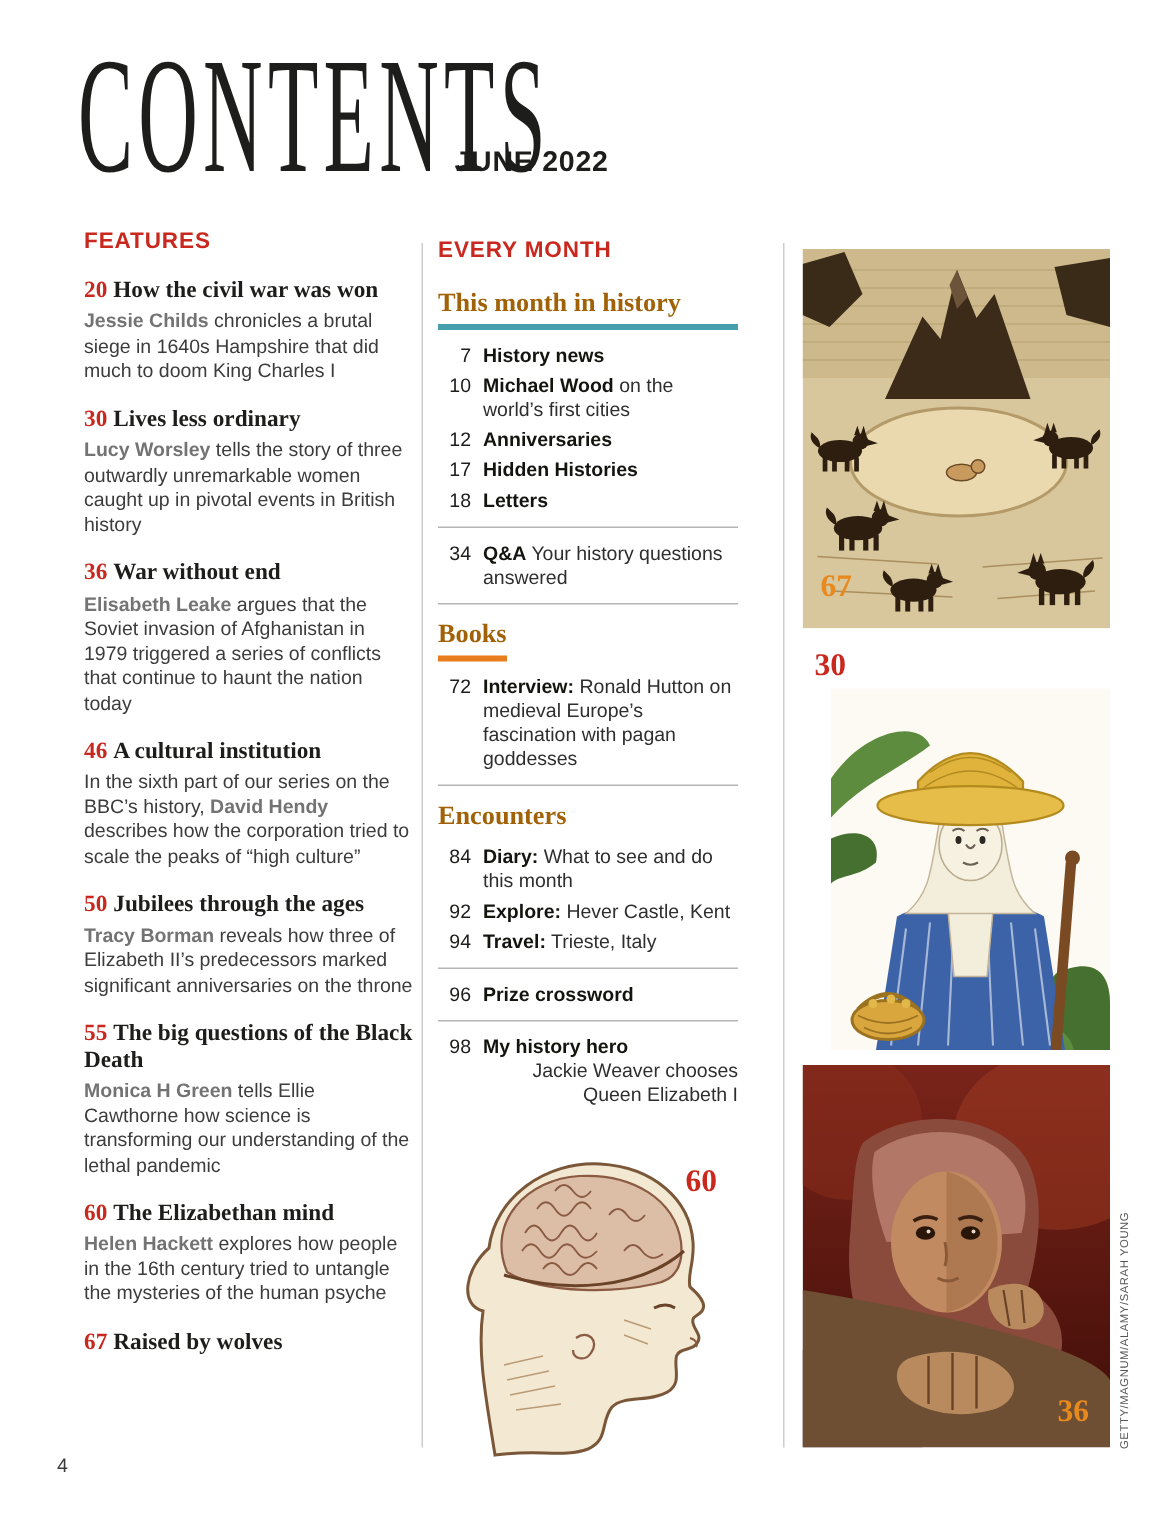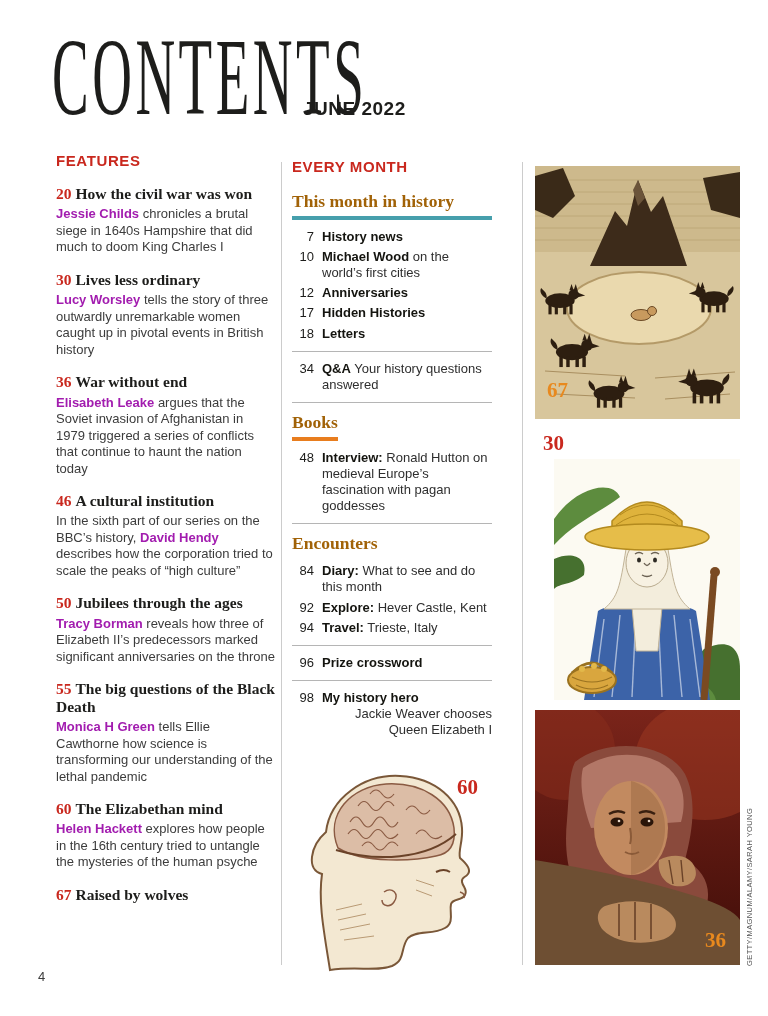--- a/index.html
+++ b/index.html
@@ -28,21 +28,21 @@
   
   .colhead{font-size:15px;font-weight:700;letter-spacing:.6px;color:var(--accent-red);margin-bottom:16px;}
 
   
   #features{position:absolute;left:56px;top:152px;width:219px;}
   .feat{margin-bottom:15px;}
   .ftitle{font-family:Liberation Serif, serif;font-size:15.5px;font-weight:700;
           color:#1d1d1b;line-height:1.12;margin-bottom:4px;}
   .fnum{color:var(--accent-red);margin-right:4px;}
   .fdesc{font-size:13px;line-height:1.27;color:#3c3c3c;}
-  .fdesc b{color:#a21caf;}
+  .fdesc b{color:#737373;}
 
   
   #everymonth{position:absolute;left:292px;top:158px;width:200px;}
   .subhead{font-family:"Liberation Serif",serif;font-size:17.5px;font-weight:700;color:#a16207;margin-top:2px;}
   .bar{height:4px;margin:4px 0 9px 0;}
   .bar-teal{background:var(--teal);width:100%;}
   .bar-orange{background:var(--books-orange);width:46px;}
   .enc-head{margin-bottom:9px;}
   .row{display:flex;align-items:flex-start;margin-bottom:4px;font-size:13px;line-height:1.24;}
   .rnum{width:22px;flex:0 0 22px;text-align:right;padding-right:0;color:#1d1d1b;}
@@ -160,21 +160,21 @@
       <span class="rnum">34</span>
       <span class="rtext"><span></span><b>Q&amp;A</b><span> Your history questions answered</span></span>
     </div>
 
     <div class="div"></div>
 
     <h3 class="subhead">Books</h3>
     <div class="bar bar-orange"></div>
 
     <div class="row">
-      <span class="rnum">48</span>
+      <span class="rnum">72</span>
       <span class="rtext"><span></span><b>Interview:</b><span> Ronald Hutton on medieval Europe’s fascination with pagan goddesses</span></span>
     </div>
 
     <div class="div"></div>
 
     <h3 class="subhead enc-head">Encounters</h3>
 
     <div class="row">
       <span class="rnum">84</span>
       <span class="rtext"><span></span><b>Diary:</b><span> What to see and do this month</span></span>

